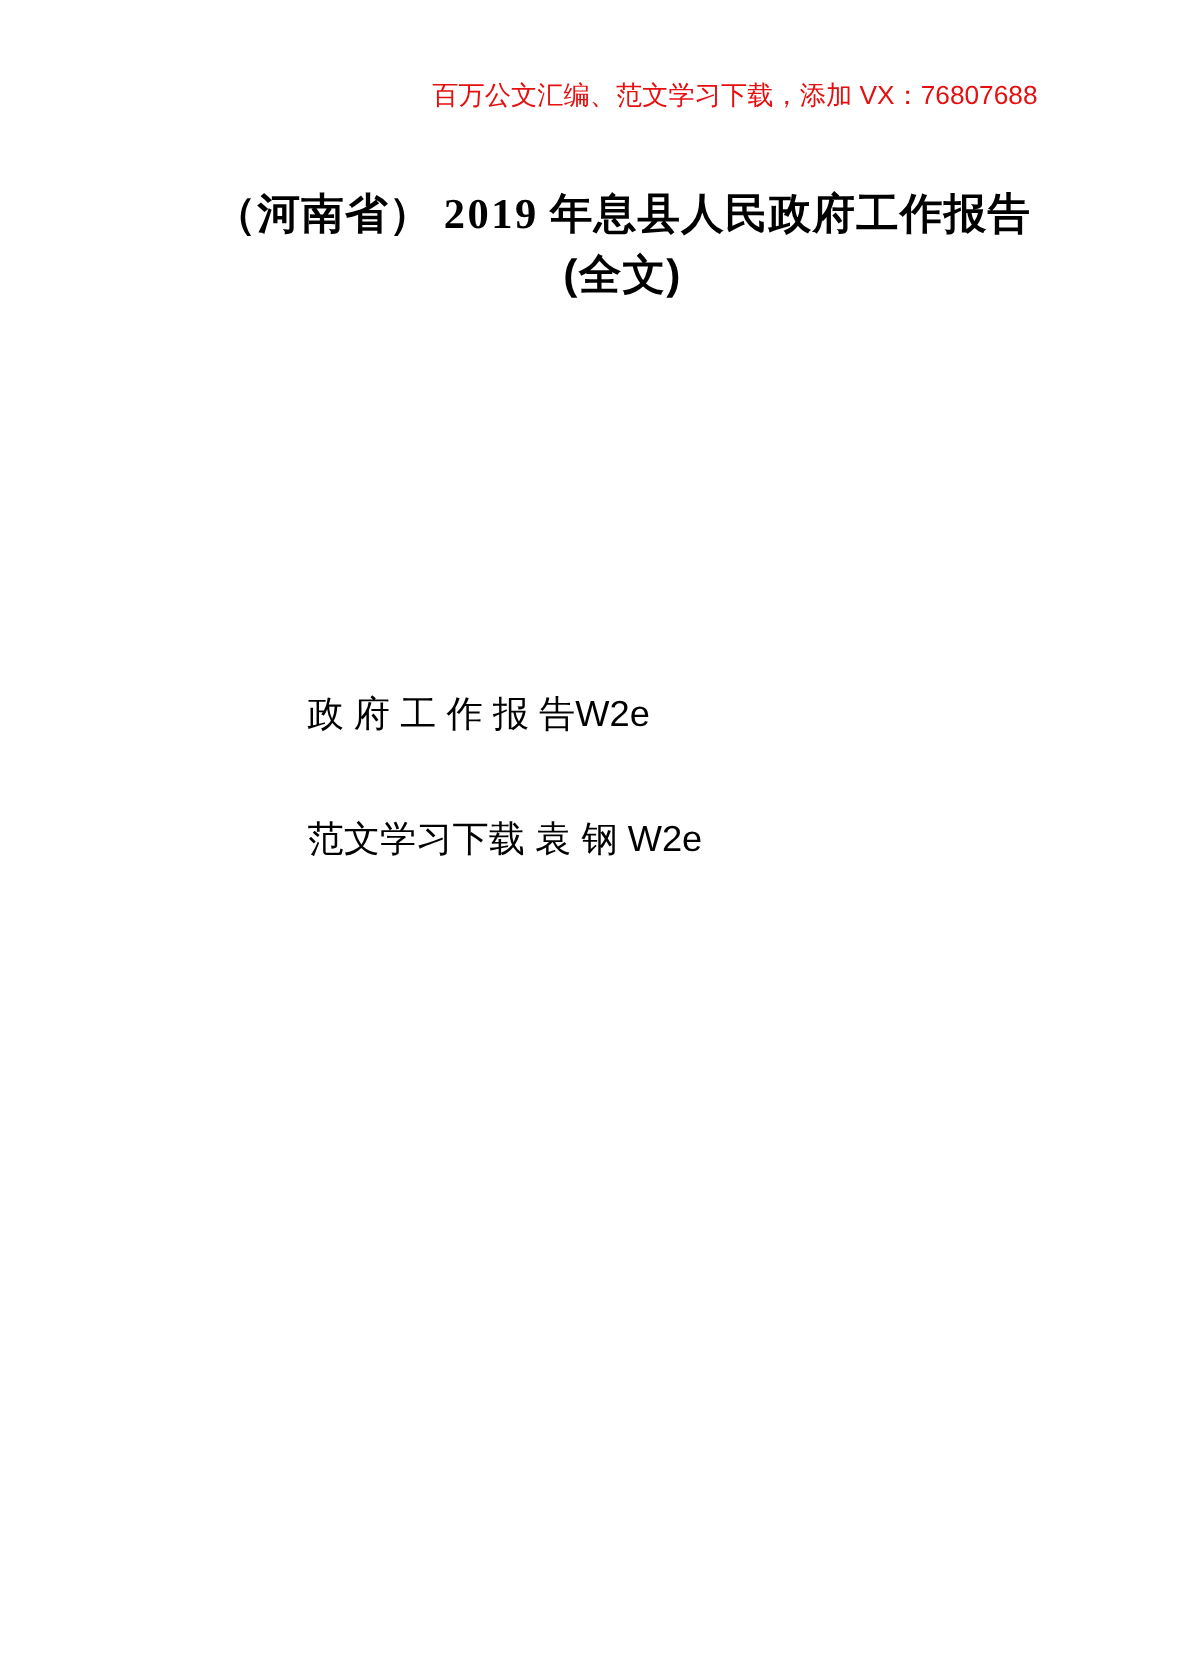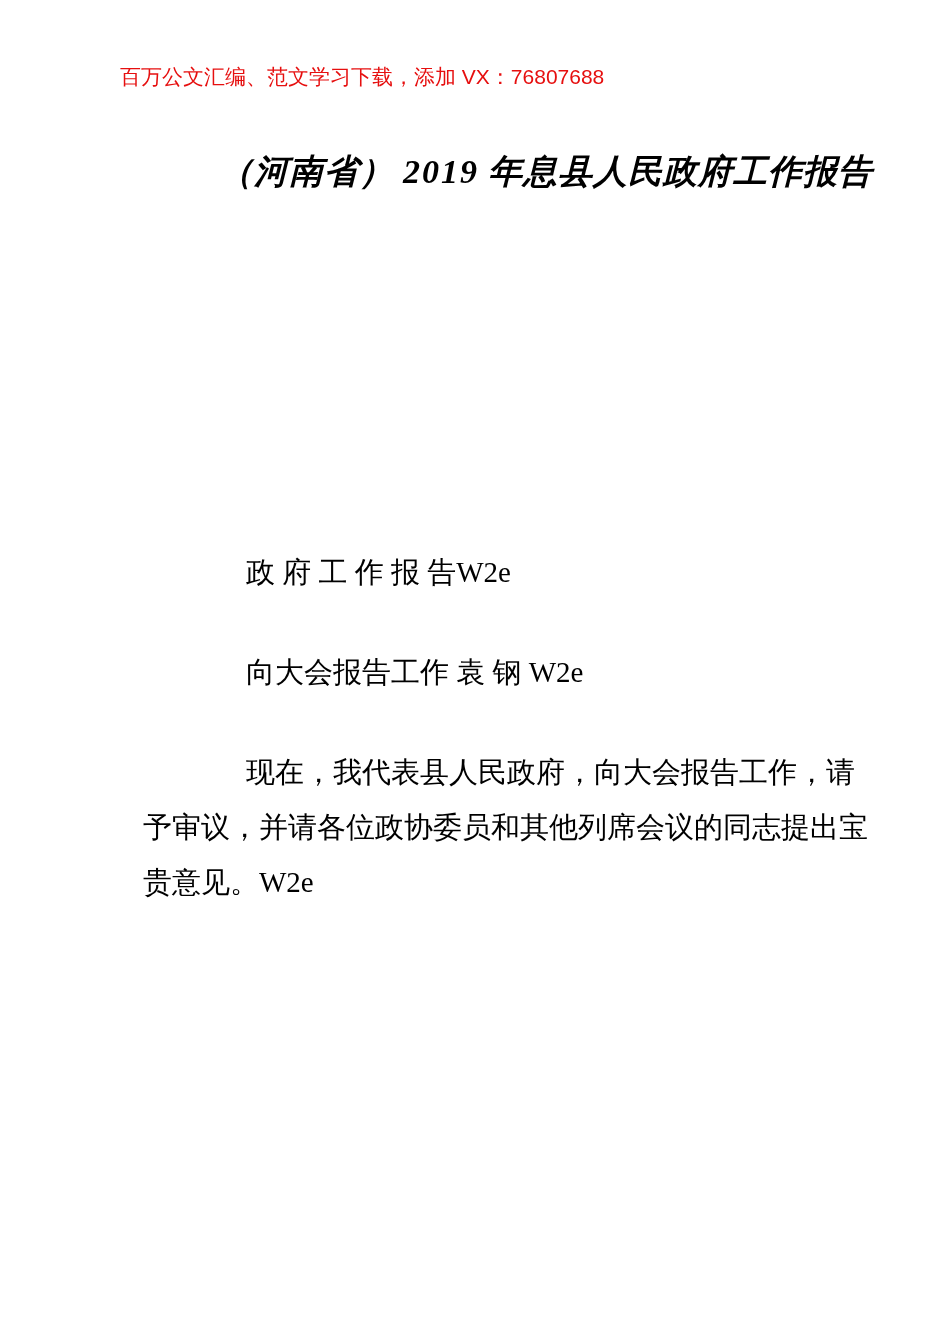--- a/index.html
+++ b/index.html
@@ -13,54 +13,52 @@
     position: relative;
     font-family: "Liberation Sans", "DejaVu Sans", sans-serif;
     color: #000000;
     overflow: hidden;
   }
   .notice {
     position: absolute;
     top: 63px;
     left: 120px;
     width: 710px;
-    text-align: left;
+    text-align: right;
     font-size: 21px;
     line-height: 27px;
     color: #e60f0f;
   }
   .title {
     position: absolute;
     top: 147px;
     left: 123px;
     width: 750px;
-    text-align: right;
+    text-align: center;
     font-size: 34px;
     font-weight: bold;
     line-height: 48px;
     letter-spacing: 1px;
-    font-style: italic;
   }
   .title .num {
     font-family: "Liberation Serif", "DejaVu Serif", serif;
     margin: 0 9px;
     letter-spacing: 2px;
   }
   .content {
     position: absolute;
     top: 545px;
     left: 143px;
     width: 712px;
     font-size: 29px;
     line-height: 55px;
   }
   .para {
     margin: 0 0 45px 0;
     padding: 0;
-    font-family: Liberation Serif, serif;
   }
   .para.tight {
     margin-bottom: 36px;
   }
   .line {
     display: block;
     white-space: nowrap;
   }
   .line.first {
     text-indent: 103px;
@@ -68,37 +66,33 @@
 </style>
 </head>
 <body>
 
 <div class="page">
 
   <div class="notice">百万公文汇编、范文学习下载，添加 VX：76807688</div>
 
   <div class="title">
     <div class="title-line"><span>（河南省）</span><span class="num">2019</span><span>年息县人民政府工作报告</span></div>
+    <div class="title-line">(全文)</div>
   </div>
 
   <div class="content">
 
     <p class="para">
       <span class="line first">政 府 工 作 报 告W2e</span>
     </p>
 
     <p class="para tight">
     </p>
 
     <p class="para">
-      <span class="line first">向大会报告工作 袁 钢 W2e</span>
+      <span class="line first">范文学习下载 袁 钢 W2e</span>
     </p>
 
 
-    <p class="para">
-      <span class="line first">现在，我代表县人民政府，向大会报告工作，请</span>
-      <span class="line">予审议，并请各位政协委员和其他列席会议的同志提出宝</span>
-      <span class="line">贵意见。W2e</span>
-    </p>
 
   </div>
 
 </div>
 
 </body></html>

